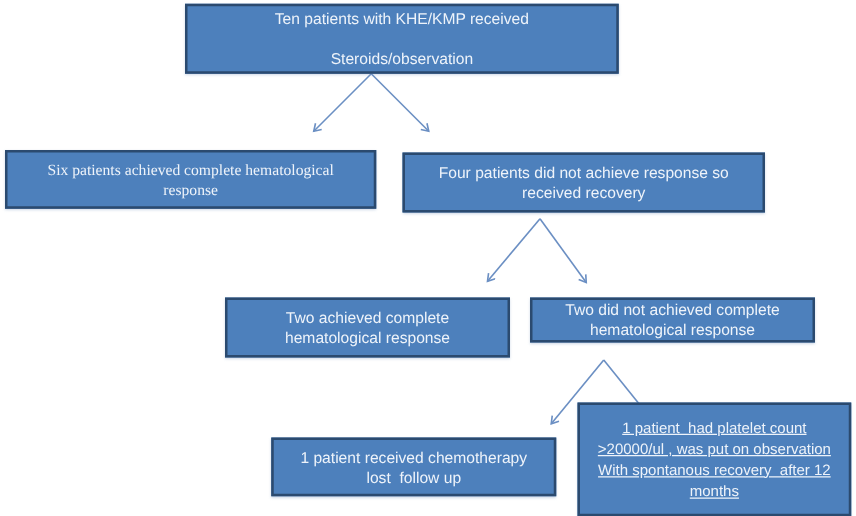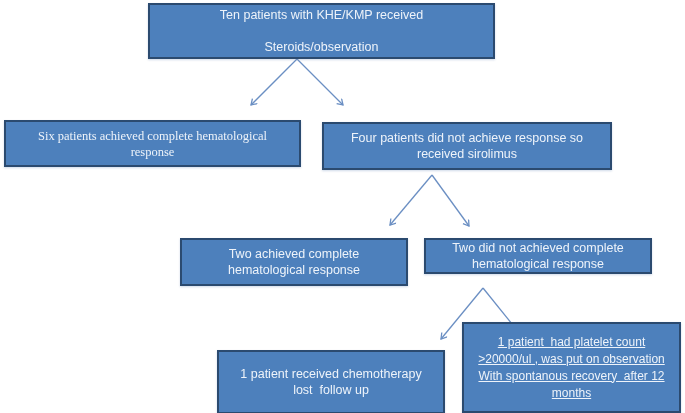--- a/index.html
+++ b/index.html
@@ -74,34 +74,34 @@
     <div class="line">Steroids/observation</div>
   </div>
 
   <div class="node" style="left:4px; top:120px; width:297px; height:47px;font-family:Liberation Serif, serif;">
     <div class="line">Six patients achieved complete hematological</div>
     <div class="line">response</div>
   </div>
 
   <div class="node" style="left:322px; top:122px; width:290px; height:48px;">
     <div class="line">Four patients did not achieve response so</div>
-    <div class="line">received sirolimus</div>
+    <div class="line">received recovery</div>
   </div>
 
   <div class="node" style="left:180px; top:238px; width:228px; height:48px;">
     <div class="line">Two achieved complete</div>
     <div class="line">hematological response</div>
   </div>
 
   <div class="node" style="left:424px; top:238px; width:228px; height:36px;">
     <div class="line">Two did not achieved complete</div>
     <div class="line">hematological response</div>
   </div>
 
-  <div class="node" style="left:217px; top:350px; width:228px; height:64px;">
+  <div class="node" style="left:217px; top:350px; width:228px; height:47px;">
     <div class="line">1 patient received chemotherapy</div>
     <div class="line">lost  follow up</div>
   </div>
 
   <div class="node small" style="left:462px; top:322px; width:219px; height:91px;">
     <div class="line">1 patient  had platelet count</div>
     <div class="line">&gt;20000/ul , was put on observation</div>
     <div class="line">With spontanous recovery  after 12</div>
     <div class="line">months</div>
   </div>

